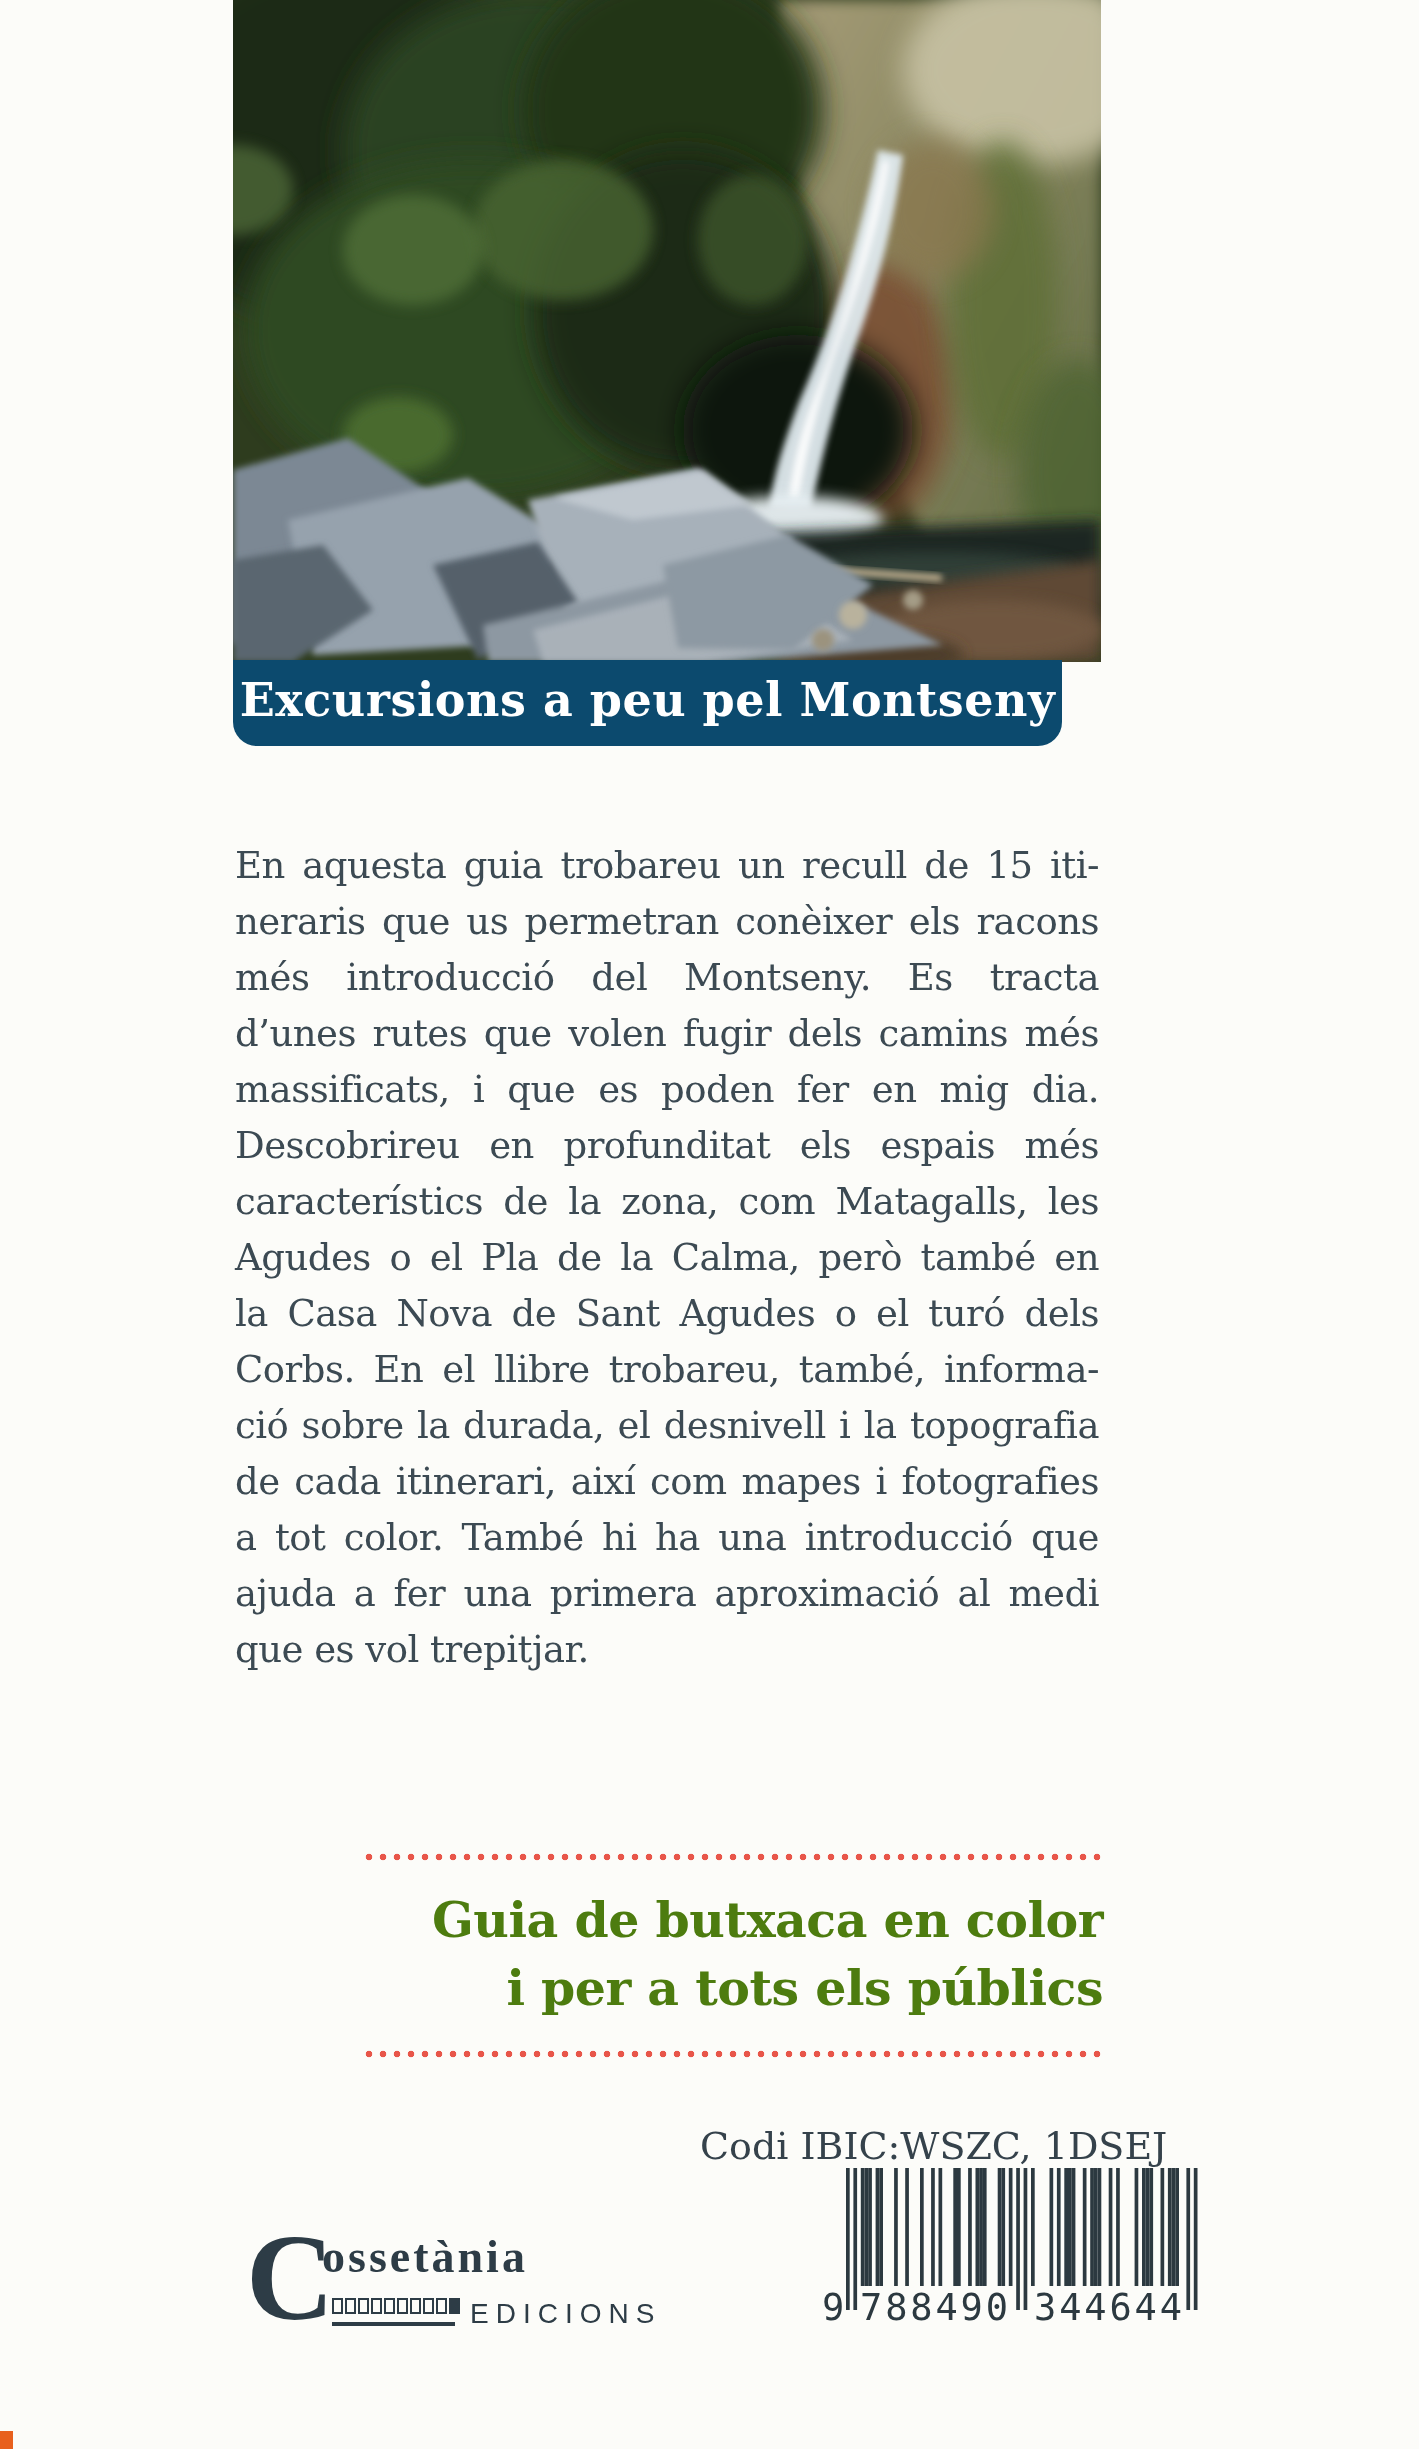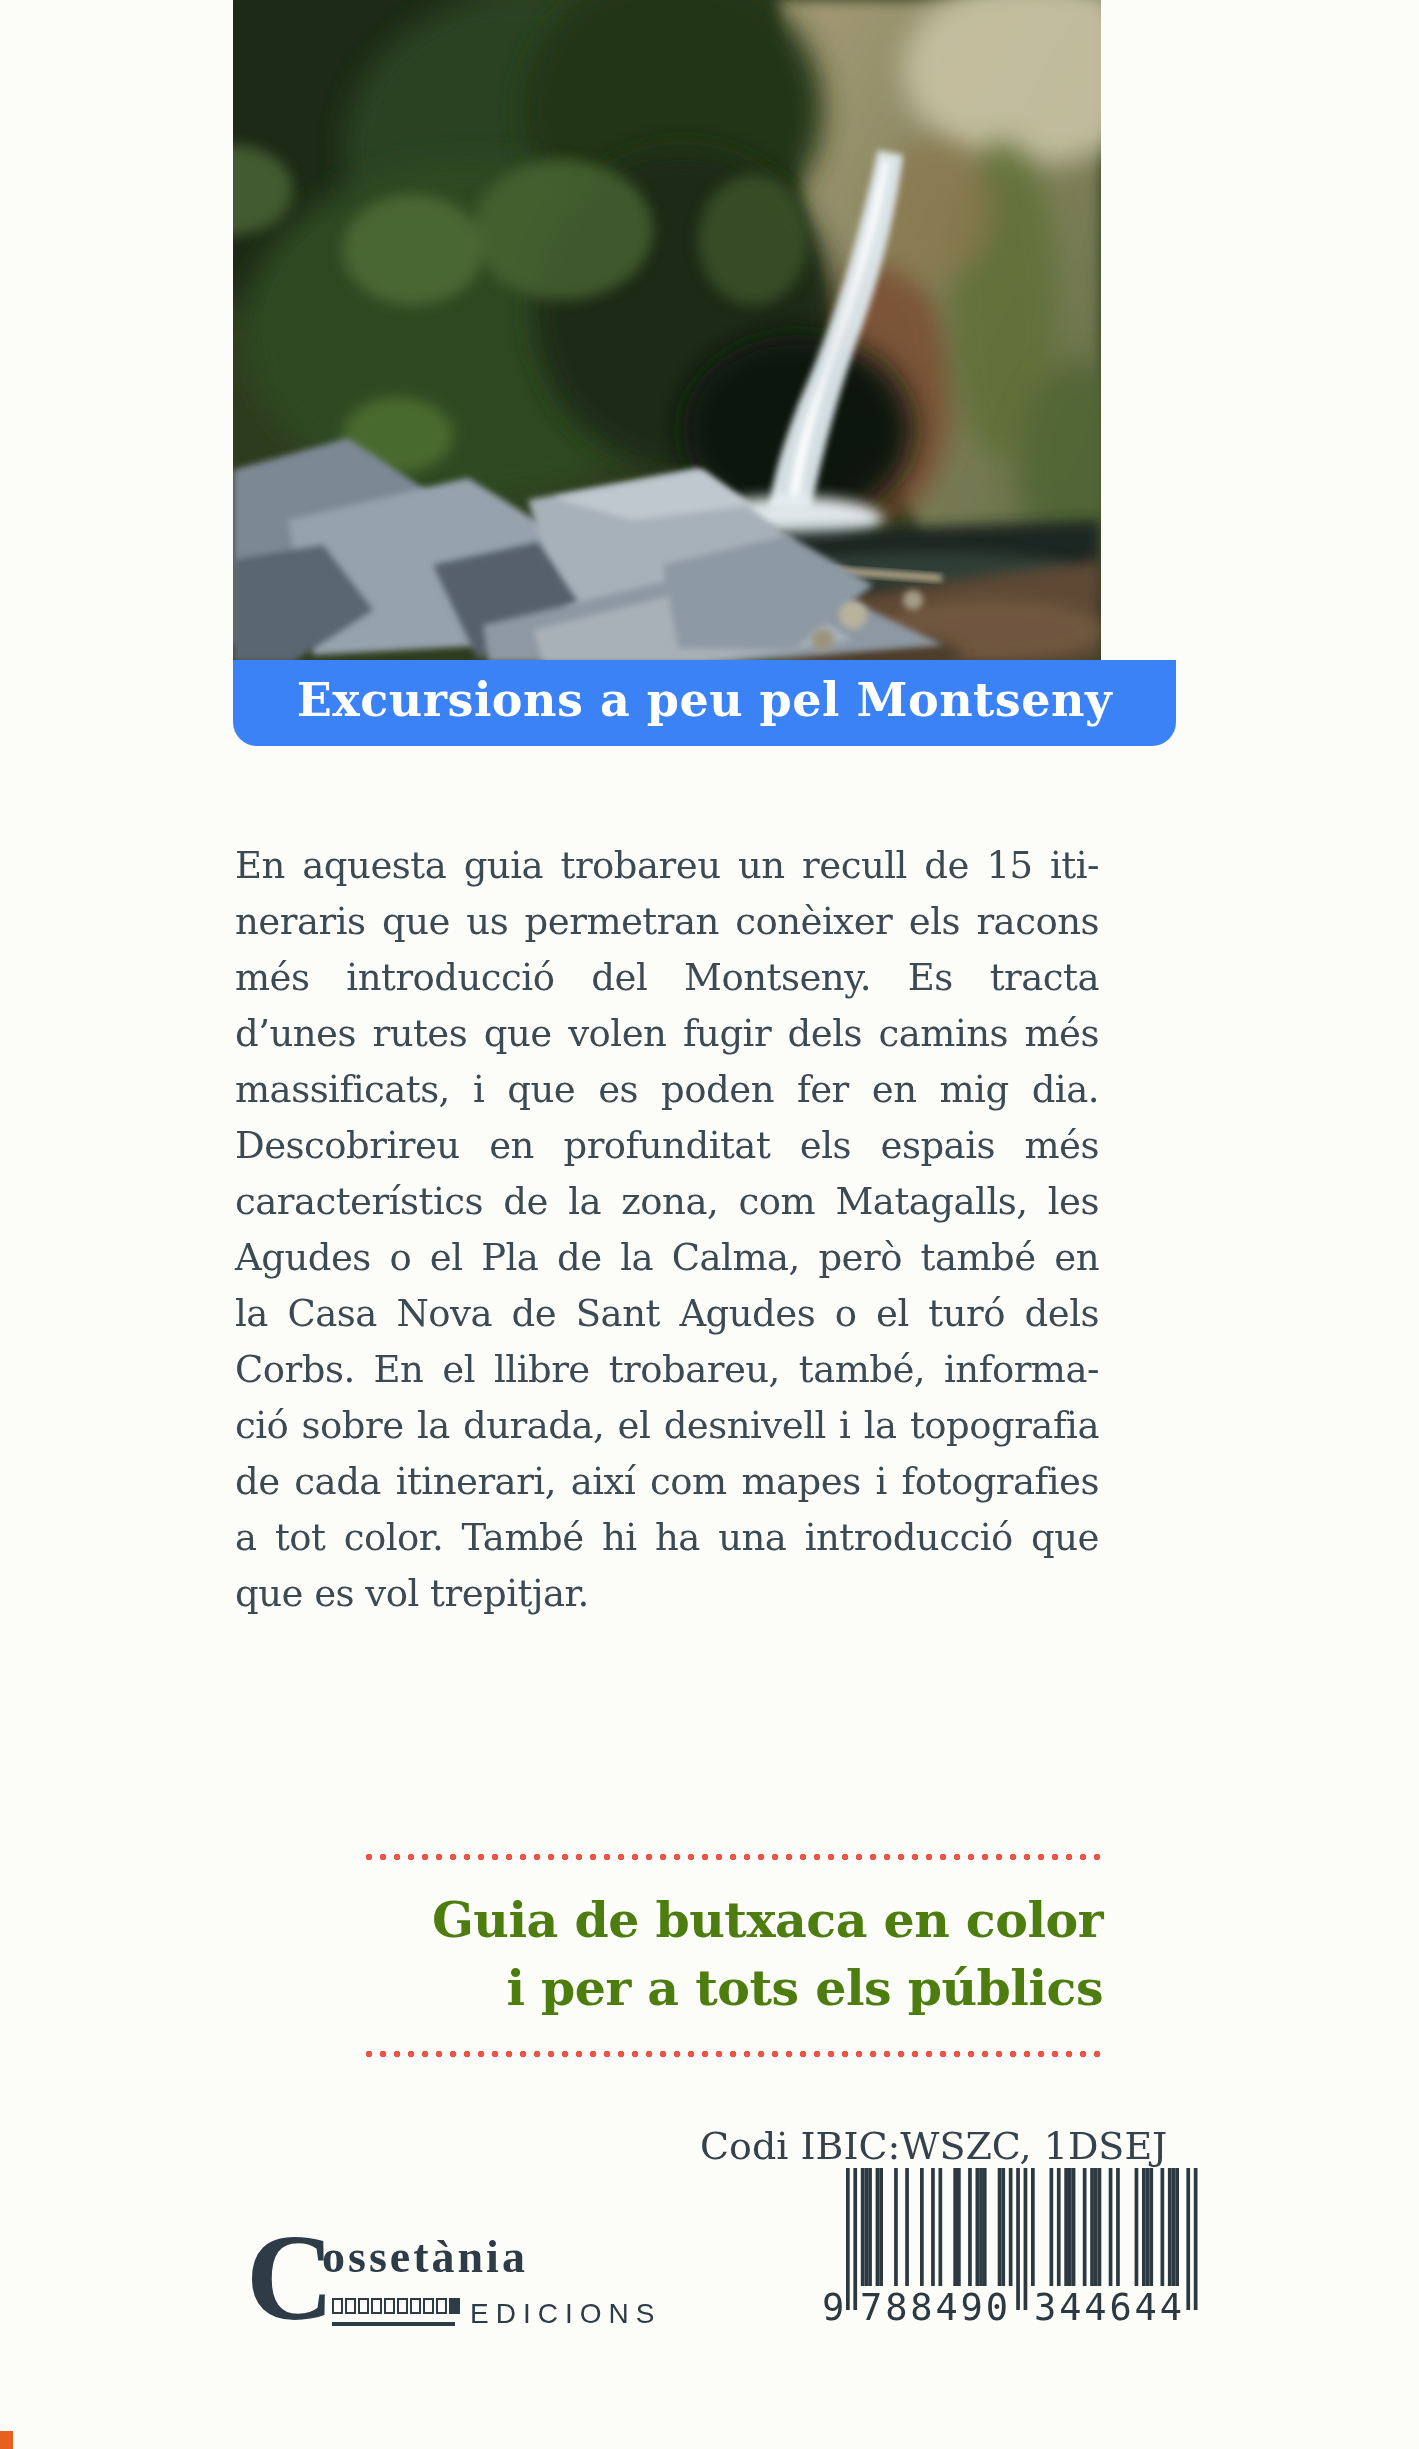--- a/index.html
+++ b/index.html
@@ -10,22 +10,22 @@
     overflow:hidden;
   }
   
   .photo{
     position:absolute;left:233px;top:0;width:868px;height:662px;
     overflow:hidden;
   }
   .photo svg{display:block;}
   
   .banner{
-    position:absolute;left:233px;top:660px;width:943px;height:86px;
-    background:#3b82f6;
+    position:absolute;left:233px;top:660px;width:829px;height:86px;
+    background:#0c4a6e;
     border-radius:0 0 24px 24px;
     display:flex;align-items:center;justify-content:center;
   }
   .banner .title{
     color:#ffffff;font-size:46px;font-weight:bold;
     letter-spacing:0.5px;padding-bottom:6px;
   }
   
   .paragraph{
     position:absolute;left:235px;top:838px;width:864px;
@@ -184,20 +184,21 @@
     <div class="body-line">d’unes rutes que volen fugir dels camins més</div>
     <div class="body-line">massificats, i que es poden fer en mig dia.</div>
     <div class="body-line">Descobrireu en profunditat els espais més</div>
     <div class="body-line">característics de la zona, com Matagalls, les</div>
     <div class="body-line">Agudes o el Pla de la Calma, però també en</div>
     <div class="body-line">la Casa Nova de Sant Agudes o el turó dels</div>
     <div class="body-line">Corbs. En el llibre trobareu, també, informa-</div>
     <div class="body-line">ció sobre la durada, el desnivell i la topografia</div>
     <div class="body-line">de cada itinerari, així com mapes i fotografies</div>
     <div class="body-line">a tot color. També hi ha una introducció que</div>
+    <div class="body-line">ajuda a fer una primera aproximació al medi</div>
     <div class="body-line last">que es vol trepitjar.</div>
   </div>
 
 <div class="highlight">
   <div class="dotted top"></div>
   <div class="hl-line l1">Guia de butxaca en color</div>
   <div class="hl-line l2">i per a tots els públics</div>
   <div class="dotted bottom"></div>
 </div>
 

